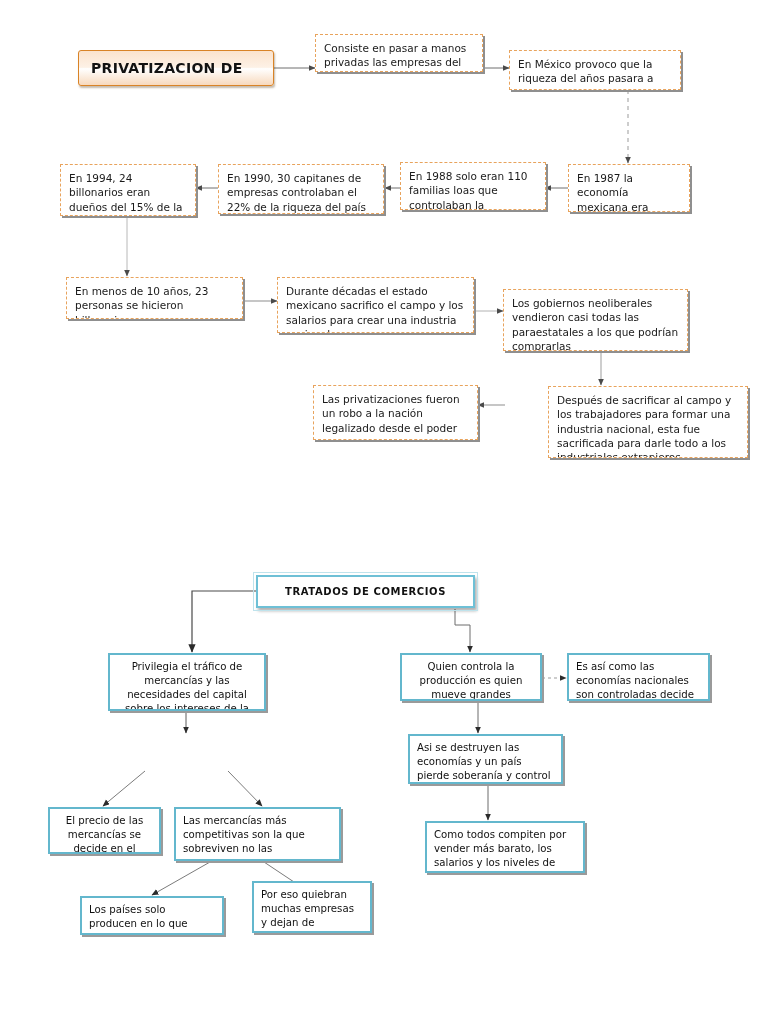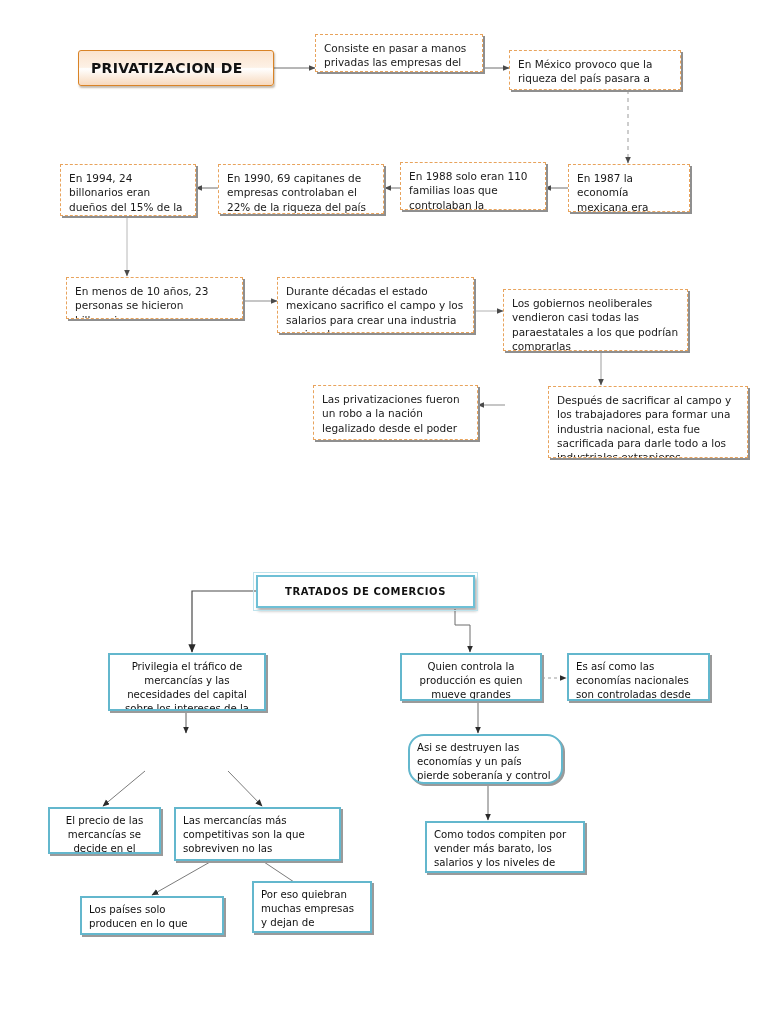--- a/index.html
+++ b/index.html
@@ -123,33 +123,33 @@
 
   <div class="node title-orange" style="left:78px;top:50px;width:196px;height:36px;">
     <span class="txt">PRIVATIZACION DE</span>
   </div>
 
   <div class="node orange" style="left:315px;top:34px;width:168px;height:38px;">
     <span class="txt">Consiste en pasar a manos privadas las empresas del</span>
   </div>
 
   <div class="node orange" style="left:509px;top:50px;width:172px;height:40px;">
-    <span class="txt">En México provoco que la riqueza del país pasara a</span>
+    <span class="txt">En México provoco que la riqueza del años pasara a</span>
   </div>
 
   <div class="node orange" style="left:568px;top:164px;width:122px;height:48px;">
     <span class="txt">En 1987 la economía mexicana era controlada por</span>
   </div>
 
   <div class="node orange" style="left:400px;top:162px;width:146px;height:48px;">
     <span class="txt">En 1988 solo eran 110 familias loas que controlaban la</span>
   </div>
 
   <div class="node orange" style="left:218px;top:164px;width:166px;height:50px;">
-    <span class="txt">En 1990, 69 capitanes de empresas controlaban el 22% de la riqueza del país</span>
+    <span class="txt">En 1990, 30 capitanes de empresas controlaban el 22% de la riqueza del país</span>
   </div>
 
   <div class="node orange" style="left:60px;top:164px;width:136px;height:52px;">
     <span class="txt">En 1994, 24 billonarios eran dueños del 15% de la</span>
   </div>
 
   <div class="node orange" style="left:66px;top:277px;width:177px;height:42px;">
     <span class="txt">En menos de 10 años, 23 personas se hicieron billonarios</span>
   </div>
 
@@ -192,24 +192,24 @@
 
   <div class="node cyan left" style="left:252px;top:881px;width:120px;height:52px;">
     <span class="txt">Por eso quiebran muchas empresas y dejan de cultivarse alimentos</span>
   </div>
 
   <div class="node cyan" style="left:400px;top:653px;width:142px;height:48px;">
     <span class="txt">Quien controla la producción es quien mueve grandes capitales</span>
   </div>
 
   <div class="node cyan left" style="left:567px;top:653px;width:143px;height:48px;">
-    <span class="txt">Es así como las economías nacionales son controladas desde</span>
-  </div>
-
-  <div class="node cyan left" style="left:408px;top:734px;width:155px;height:50px;border-radius:16px;">
+    <span class="txt">Es así como las economías nacionales son controladas decide</span>
+  </div>
+
+  <div class="node cyan left" style="left:408px;top:734px;width:155px;height:50px;">
     <span class="txt">Asi se destruyen las economías y un país pierde soberanía y control</span>
   </div>
 
   <div class="node cyan left" style="left:425px;top:821px;width:160px;height:52px;">
     <span class="txt">Como todos compiten por vender más barato, los salarios y los niveles de vida se desploman</span>
   </div>
 
 </div>
 
 </body></html>

